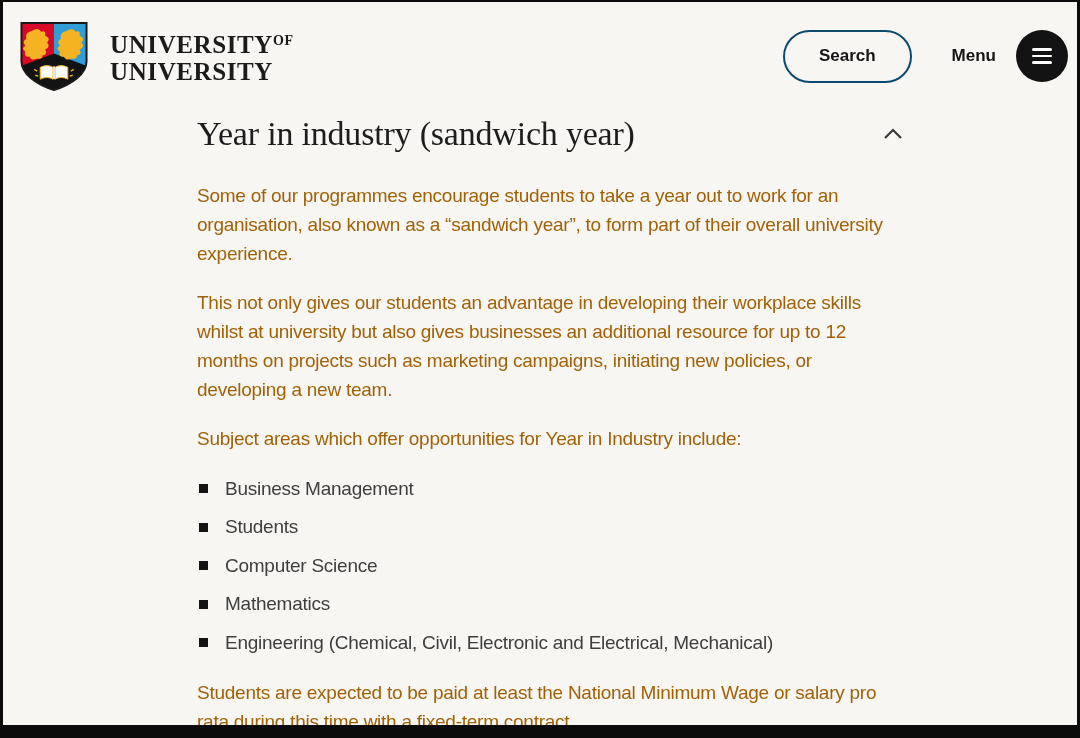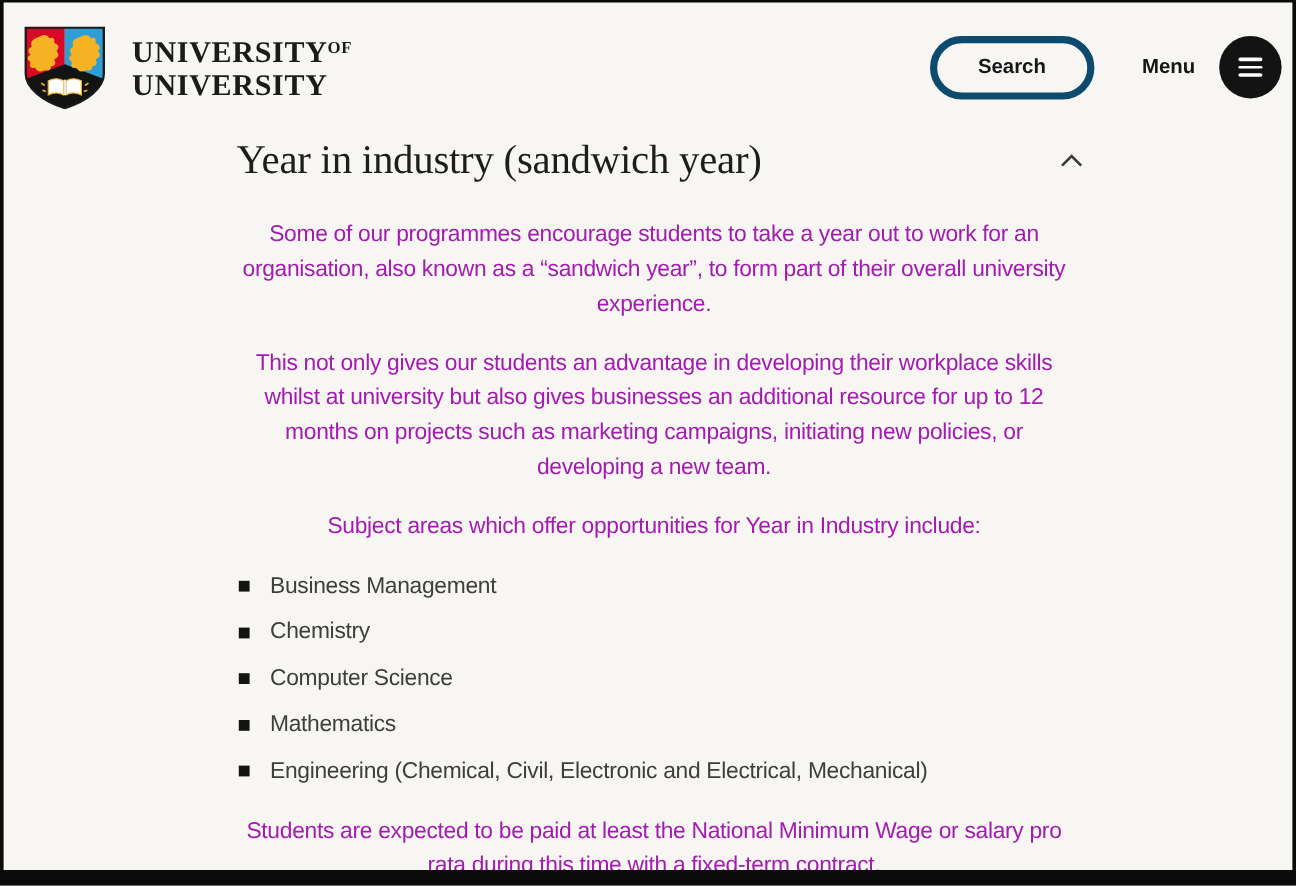--- a/index.html
+++ b/index.html
@@ -51,21 +51,21 @@
     letter-spacing: 0.6px;
   }
   .header-right {
     display: flex;
     align-items: center;
     gap: 20px;
   }
   .search-btn {
     height: 53px;
     padding: 0 34px;
-    border: 6px solid #0c4a6e;
+    border: 2px solid #0c4a6e;
     border-radius: 28px;
     background: transparent;
     font-family: "Liberation Sans", sans-serif;
     font-size: 17px;
     font-weight: 700;
     color: #161616;
     cursor: pointer;
   }
   .menu-label {
     font-size: 17px;
@@ -115,23 +115,22 @@
     color: #1d1d1d;
     letter-spacing: -0.2px;
   }
   .chevron { margin-right: 6px; display: block; }
 
   .accordion-body { width: 712px; }
   .para {
     margin: 28px 16px 0 0;
     font-size: 19px;
     line-height: 29px;
-    color: #a21caf;
+    color: #a16207;
     letter-spacing: -0.25px;
-    text-align: center;
   }
   .paragraphs .para + .para { margin-top: 20px; }
 
   .subject-list {
     list-style: none;
     margin: 21px 0 2px 0;
     padding: 0;
   }
   .subject-item {
     display: flex;
@@ -225,21 +224,21 @@
           <p class="para">Subject areas which offer opportunities for Year in Industry include:</p>
         </div>
 
       <ul class="subject-list">
           <li class="subject-item">
           <span class="bullet"></span>
           <span class="li-text">Business Management</span>
         </li>
           <li class="subject-item">
           <span class="bullet"></span>
-          <span class="li-text">Chemistry</span>
+          <span class="li-text">Students</span>
         </li>
           <li class="subject-item">
           <span class="bullet"></span>
           <span class="li-text">Computer Science</span>
         </li>
           <li class="subject-item">
           <span class="bullet"></span>
           <span class="li-text">Mathematics</span>
         </li>
           <li class="subject-item">

